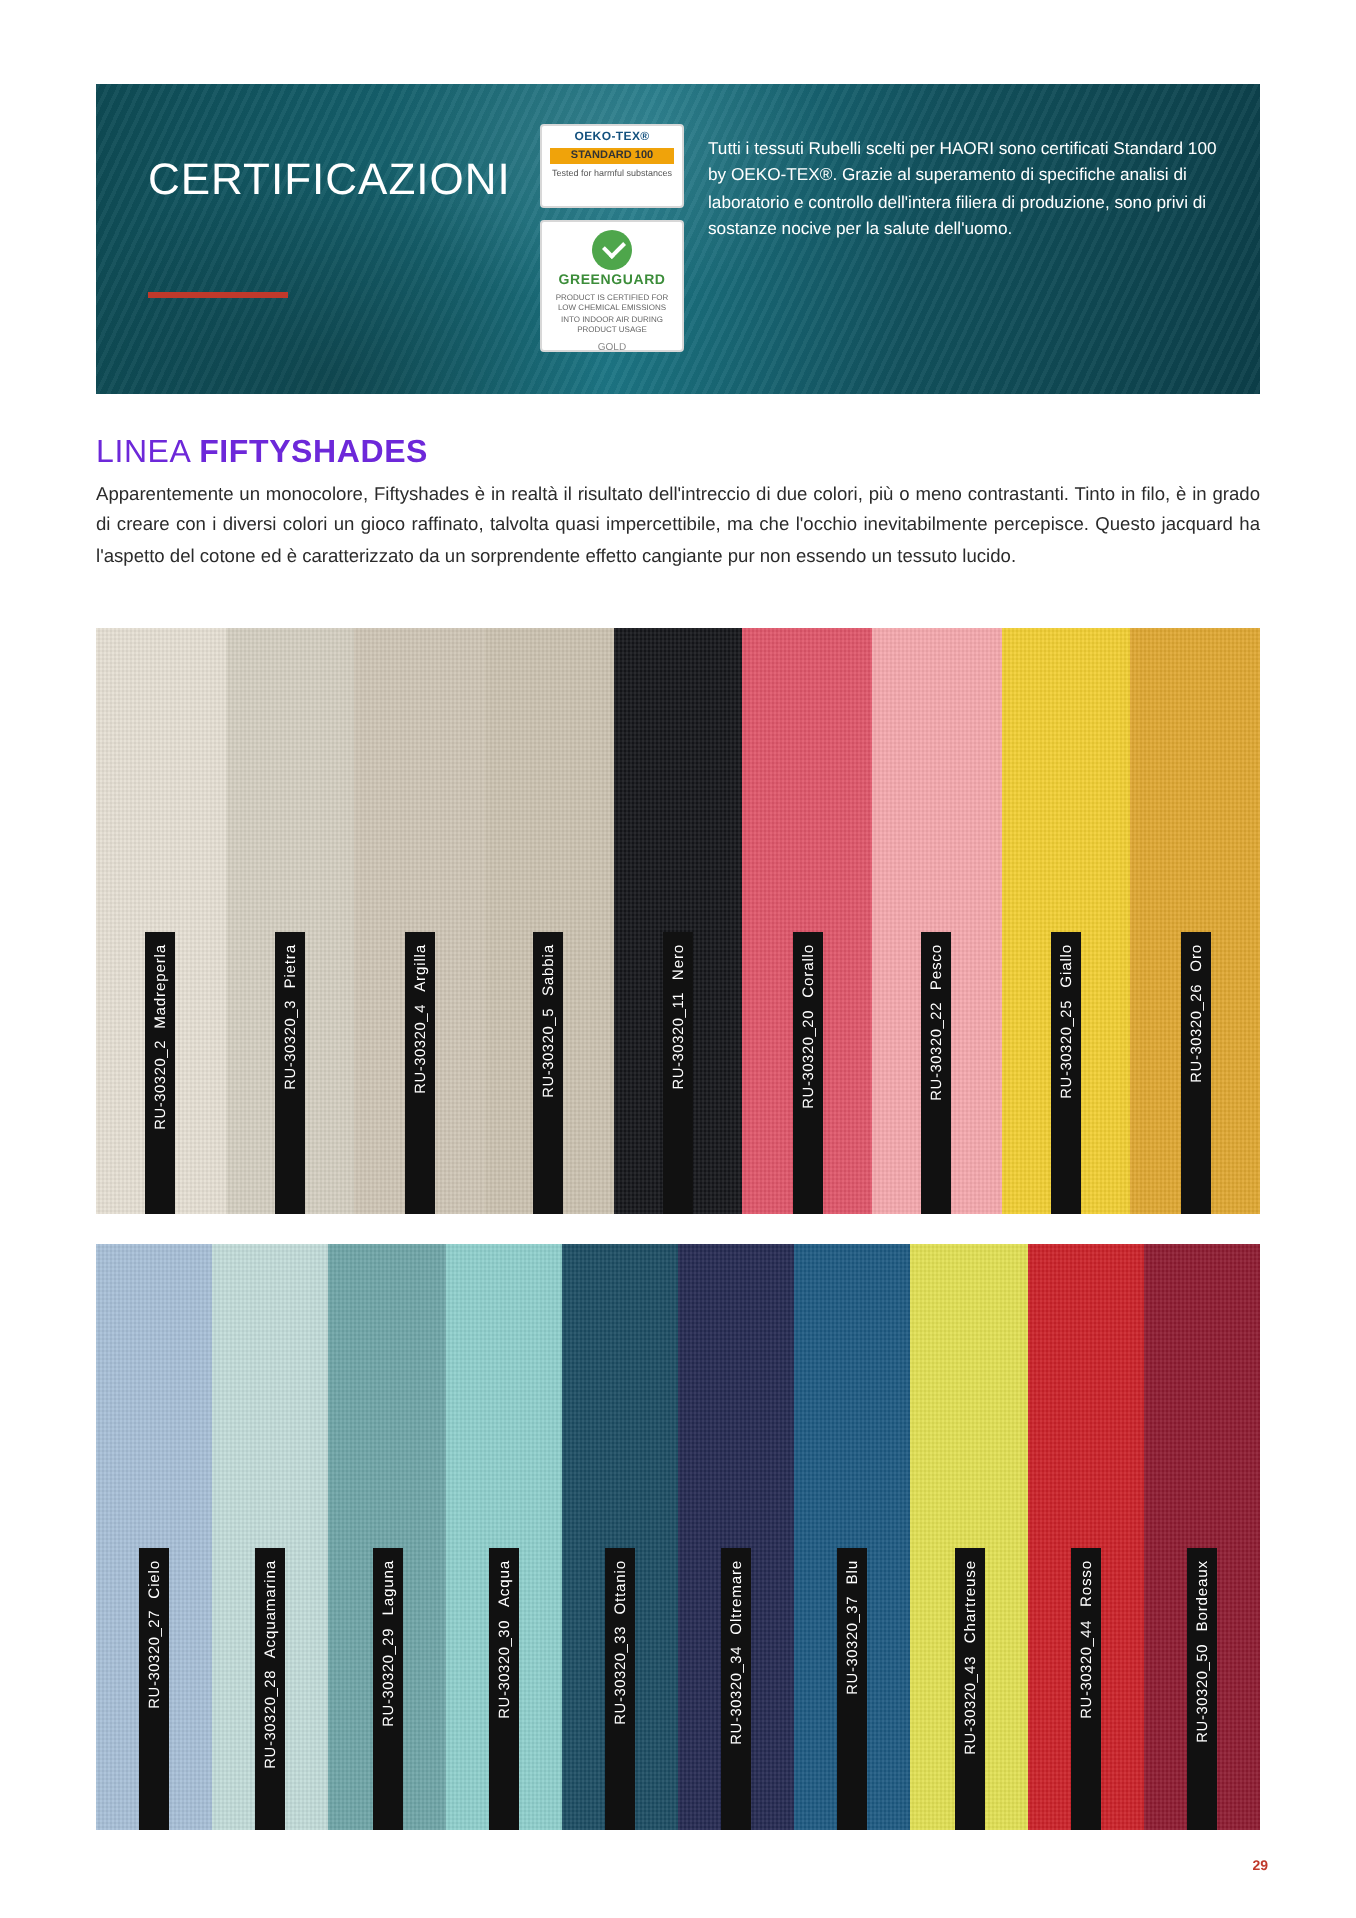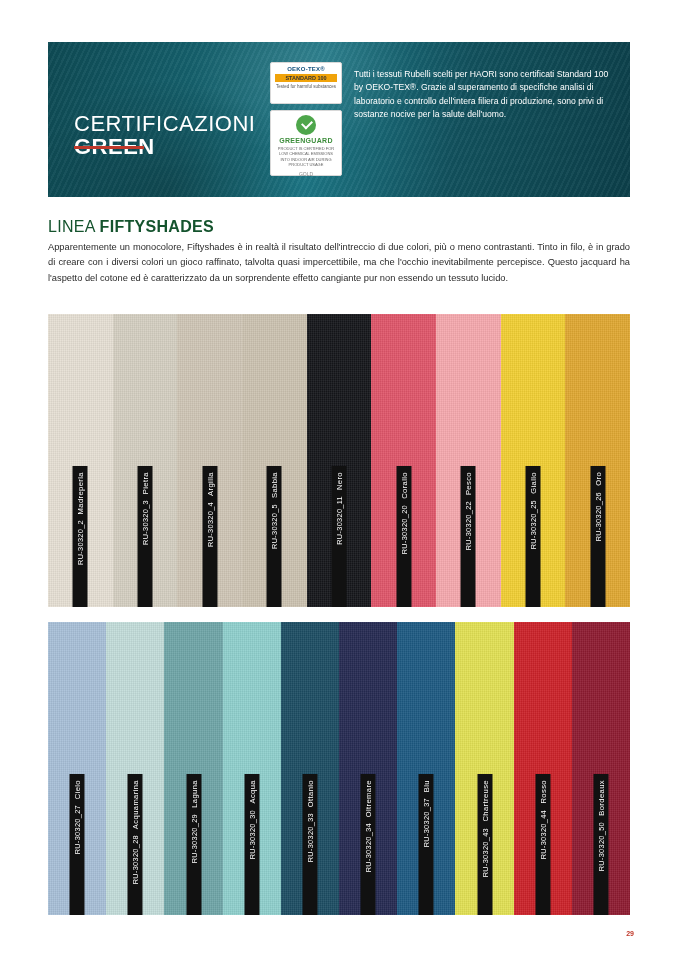--- a/index.html
+++ b/index.html
@@ -33,21 +33,20 @@
       radial-gradient(ellipse 160px 120px at 255px 30px, rgba(255,255,255,0.10), rgba(255,255,255,0) 70%),
       radial-gradient(ellipse 200px 160px at 120px 150px, rgba(0,0,0,0.25), rgba(0,0,0,0) 70%),
       repeating-linear-gradient(115deg, rgba(255,255,255,0.045) 0px, rgba(255,255,255,0.045) 2px, rgba(0,0,0,0.03) 2px, rgba(0,0,0,0.03) 5px);
   }
   .banner-title {
     position: absolute;
     left: 26px;
     top: 36px;
     color: #ffffff;
     line-height: 1.05;
-    margin-top: 34px;
   }
   .banner-title .l1 {
     display: block;
     font-size: 22px;
     letter-spacing: 0.5px;
     font-weight: 400;
   }
   .banner-title .l2 {
     display: block;
     font-size: 22px;
@@ -164,21 +163,21 @@
     line-height: 1.55;
   }
   .banner-copy p { margin: 0 0 9px 0; }
 
   
   .linea {
     position: absolute;
     left: 48px;
     top: 218px;
     font-size: 16px;
-    color: #14532d;
+    color: #6d28d9;
     letter-spacing: 0.3px;
   }
   .linea .reg { font-weight: 400; }
   .linea .bold { font-weight: bold; }
 
   .intro {
     position: absolute;
     left: 48px;
     top: 240px;
     width: 582px;
@@ -258,21 +257,20 @@
   }
 </style>
 </head>
 <body>
 
 <div class="banner">
   <div class="banner-fabric"></div>
 
   <div class="banner-title">
     <span class="l1">CERTIFICAZIONI</span>
-    <span class="l2">GREEN</span>
   </div>
   <div class="banner-rule"></div>
 
   <div class="oeko">
     <span class="t1">OEKO-TEX®</span>
     <span class="bar">STANDARD 100</span>
     <span class="t3">Tested for harmful substances</span>
   </div>
 
   <div class="gg">

